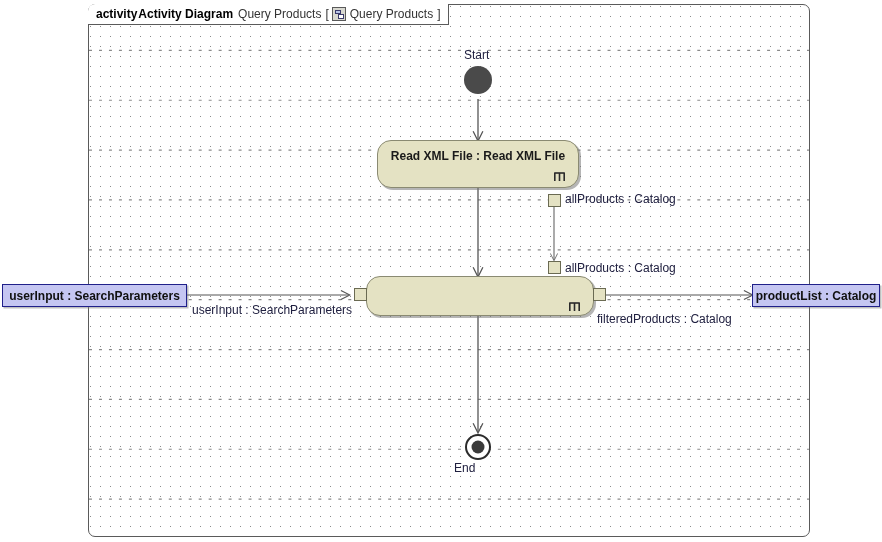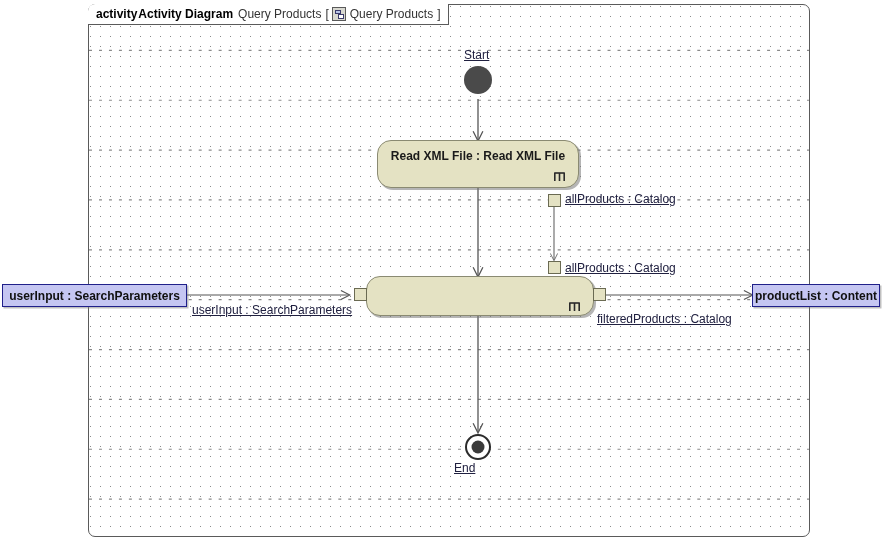--- a/index.html
+++ b/index.html
@@ -193,21 +193,20 @@
     border-radius: 50%;
     background: #3a3a3a;
   }
 
   
   .caption {
     position: absolute;
     font-size: 12px;
     color: #202040;
     white-space: nowrap;
-    text-decoration: underline;
   }
 
   svg.overlay {
     position: absolute;
     left: 0;
     top: 0;
     width: 882px;
     height: 542px;
     pointer-events: none;
   }
@@ -304,19 +303,19 @@
   <div class="pin" style="left:593px; top:288px;"></div>
 
   <div class="caption" style="left:192px; top:303px;">userInput : SearchParameters</div>
   <div class="caption" style="left:597px; top:312px;">filteredProducts : Catalog</div>
 
   <div class="node objnode" style="left:2px; top:284px; width:185px; height:23px;">
     <span>userInput : SearchParameters</span>
   </div>
 
   <div class="node objnode" style="left:752px; top:284px; width:128px; height:23px;">
-    <span>productList : Content</span>
+    <span>productList : Catalog</span>
   </div>
 
   <div class="final-node" style="left:465px; top:434px;"></div>
   <div class="caption" style="left:454px; top:461px;">End</div>
 
 </div>
 
 </body></html>

